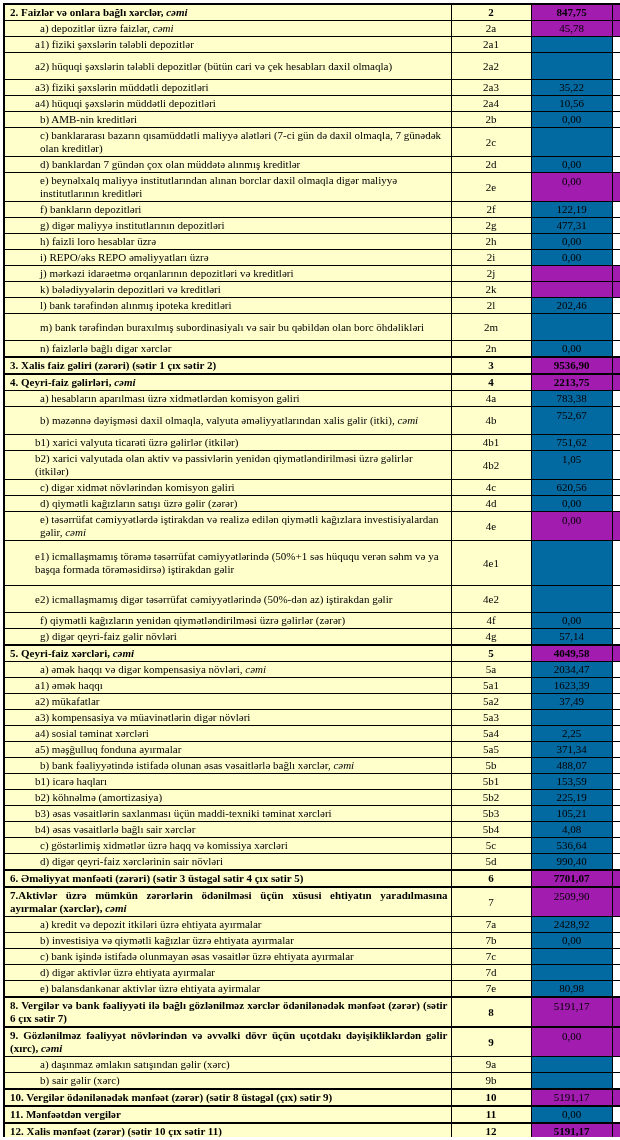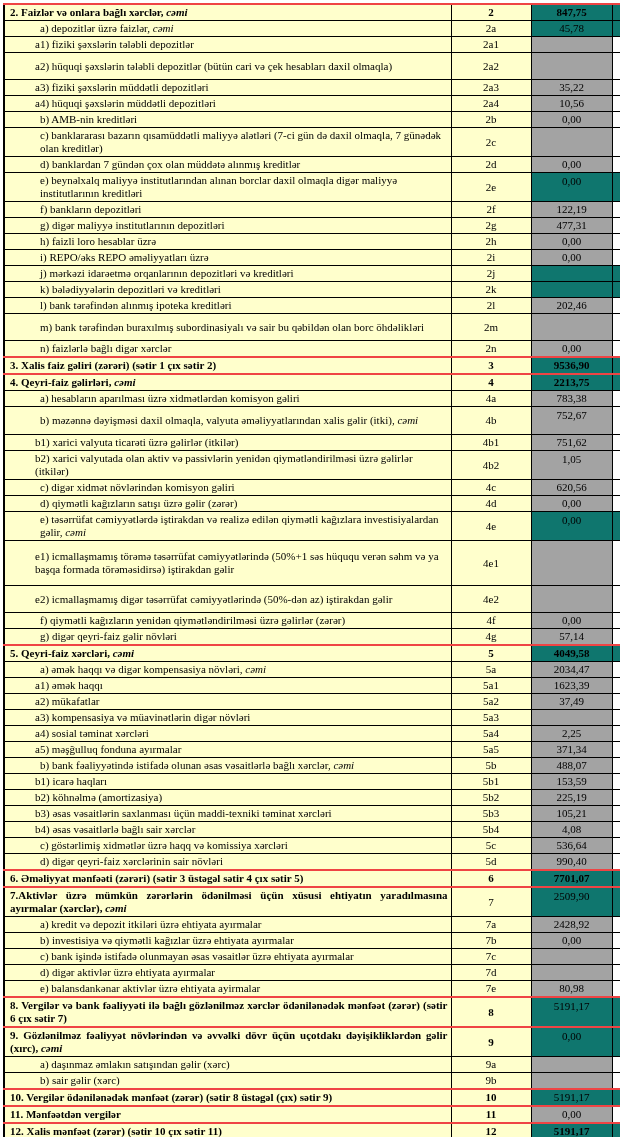--- a/index.html
+++ b/index.html
@@ -38,25 +38,25 @@
     padding: 1px 3px;
     vertical-align: middle;
     background: #FFFFCC;
     overflow: hidden;
   }
   tr.h1 td  { height: 13px; }
   tr.h2 td  { height: 24px; margin-left: 33px; }
   tr.h2t td { height: 42px; }
 
   td.code  { text-align: center; }
-  td.value { text-align: center; background: #a3a3a3; }
+  td.value { text-align: center; background: #0369a1; }
   td.edge  { background: #FFFFFF; border-right: none; }
-  td.value.vy, td.edge.vy { background: #0f766e; }
-
-  tr.tt td { border-top: 2px solid #ef4444; }
+  td.value.vy, td.edge.vy { background: #a21caf; }
+
+  tr.tt td { border-top: 2px solid #000000; }
 
   td.label.ind0 { padding-left: 5px; font-weight: bold;  }
   td.label.ind1 { padding-left: 35px; }
   td.label.ind2 { padding-left: 30px; }
 
   tr.b td.label, tr.b td.code { font-weight: bold; }
   td.value.vb { font-weight: bold; }
   td.vtop { vertical-align: top; padding-top: 2px; }
   td.label.just { text-align: justify; }
 </style>

